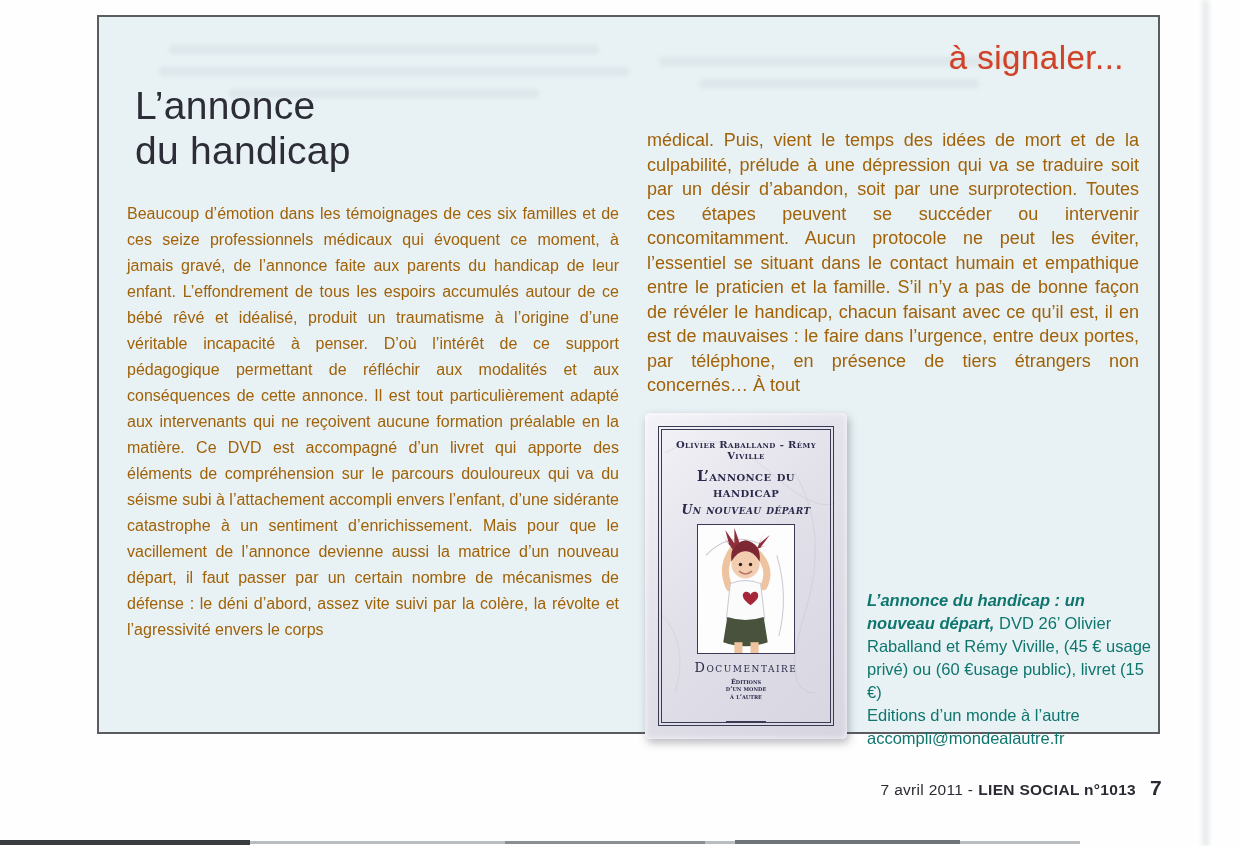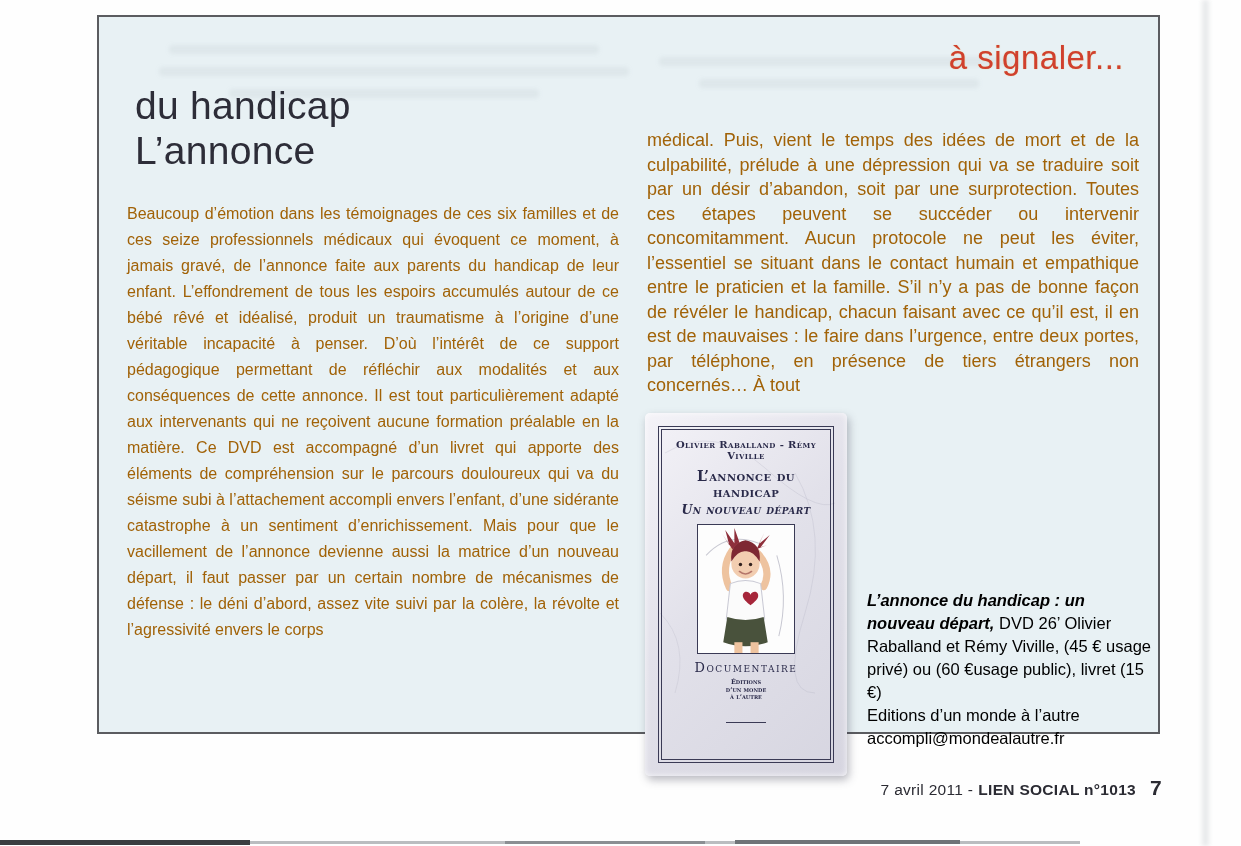--- a/index.html
+++ b/index.html
@@ -46,21 +46,21 @@
   .col-right-top{
     position:absolute;left:548px;top:111px;width:492px;
     font-size:18px;line-height:24.5px;
   }
   .col-right-wrap{
     position:absolute;left:768px;top:398px;width:270px;
     font-size:18px;line-height:24.5px;
   }
   
   .dvd-case{
-    position:absolute;left:546px;top:396px;width:202px;height:363px;
+    position:absolute;left:546px;top:396px;width:202px;height:326px;
     background:linear-gradient(135deg,#f4f3f8 0%,#e2e1ea 45%,#d6d5e0 100%);
     border-radius:5px;
     box-shadow:2px 4px 9px rgba(60,60,80,.35), inset 0 0 6px rgba(255,255,255,.8);
   }
   .dvd-sketch{position:absolute;inset:0;opacity:.5;}
   .dvd-frame{
     position:absolute;inset:13px;
     border:1.5px solid #3a3a55;
     padding:2px;box-sizing:border-box;
   }
@@ -76,21 +76,21 @@
   .dvd-subtitle{margin-top:2px;font-size:12.5px;font-weight:bold;font-style:italic;font-variant:small-caps;letter-spacing:.4px;}
   .dvd-picture{
     margin-top:7px;width:96px;height:128px;
     border:1px solid #3a3a55;background:#fdfdfd;overflow:hidden;
   }
   .dvd-genre{margin-top:6px;font-size:13px;font-weight:normal;font-variant:small-caps;letter-spacing:1.5px;}
   .dvd-logo{margin-top:4px;font-size:6.5px;line-height:7.5px;font-weight:bold;font-variant:small-caps;border-bottom:1px solid #3a3a55;padding-bottom:20px;}
   
   .caption{
     position:absolute;left:768px;top:572px;width:288px;
-    font-size:16.5px;line-height:23px;color:#000000;
+    font-size:16.5px;line-height:23px;color:#0f766e;
   }
   .caption .cap-title{font-weight:bold;font-style:italic;}
   .caption .cap-line{margin-top:0;}
   
   .footer{
     position:absolute;top:776px;right:79px;
     display:flex;align-items:baseline;
     font-size:15.5px;color:#2b2b33;letter-spacing:.3px;
   }
   .footer .mag{font-weight:bold;margin-left:5px;}
@@ -111,22 +111,22 @@
 
     <div class="ghost" style="left:70px;top:28px;width:430px;"></div>
     <div class="ghost" style="left:60px;top:50px;width:470px;"></div>
     <div class="ghost" style="left:130px;top:72px;width:310px;"></div>
     <div class="ghost" style="left:560px;top:40px;width:360px;"></div>
     <div class="ghost" style="left:600px;top:62px;width:280px;"></div>
 
     <div class="flag">à signaler...</div>
 
     <div class="title">
+      <div>L’annonce</div>
       <div>du handicap</div>
-      <div>L’annonce</div>
     </div>
 
     <div class="col-left serif">Beaucoup d’émotion dans les témoignages de ces six familles et de ces seize professionnels médicaux qui évoquent ce moment, à jamais gravé, de l’annonce faite aux parents du handicap de leur enfant. L’effondrement de tous les espoirs accumulés autour de ce bébé rêvé et idéalisé, produit un traumatisme à l’origine d’une véritable incapacité à penser. D’où l’intérêt de ce support pédagogique permettant de réfléchir aux modalités et aux conséquences de cette annonce. Il est tout particulièrement adapté aux intervenants qui ne reçoivent aucune formation préalable en la matière. Ce DVD est accompagné d’un livret qui apporte des éléments de compréhension sur le parcours douloureux qui va du séisme subi à l’attachement accompli envers l’enfant, d’une sidérante catastrophe à un sentiment d’enrichissement. Mais pour que le vacillement de l’annonce devienne aussi la matrice d’un nouveau départ, il faut passer par un certain nombre de mécanismes de défense : le déni d’abord, assez vite suivi par la colère, la révolte et l’agressivité envers le corps</div>
 
     <div class="col-right-top serif">médical. Puis, vient le temps des idées de mort et de la culpabilité, prélude à une dépression qui va se traduire soit par un désir d’abandon, soit par une surprotection. Toutes ces étapes peuvent se succéder ou intervenir concomitamment. Aucun protocole ne peut les éviter, l’essentiel se situant dans le contact humain et empathique entre le praticien et la famille. S’il n’y a pas de bonne façon de révéler le handicap, chacun faisant avec ce qu’il est, il en est de mauvaises : le faire dans l’urgence, entre deux portes, par téléphone, en présence de tiers étrangers non concernés… À tout</div>
 
 
     <div class="dvd-case">
       <svg class="dvd-sketch" viewBox="0 0 202 298" xmlns="http://www.w3.org/2000/svg">
         <path d="M20 40 Q70 10 120 55 T190 90" fill="none" stroke="#aab" stroke-width="1" opacity=".5"></path>

